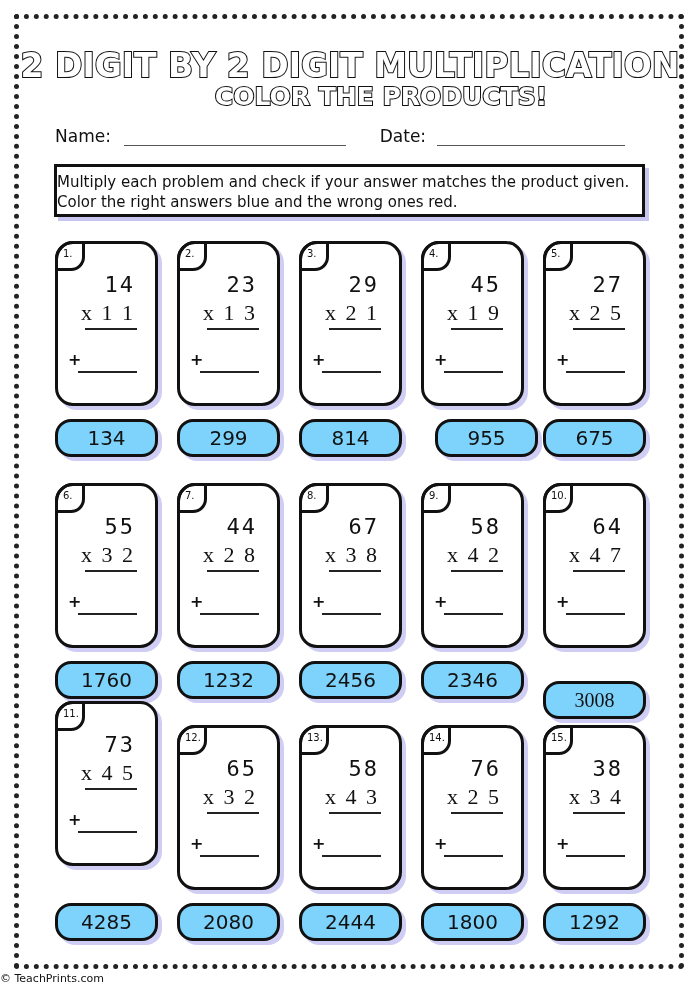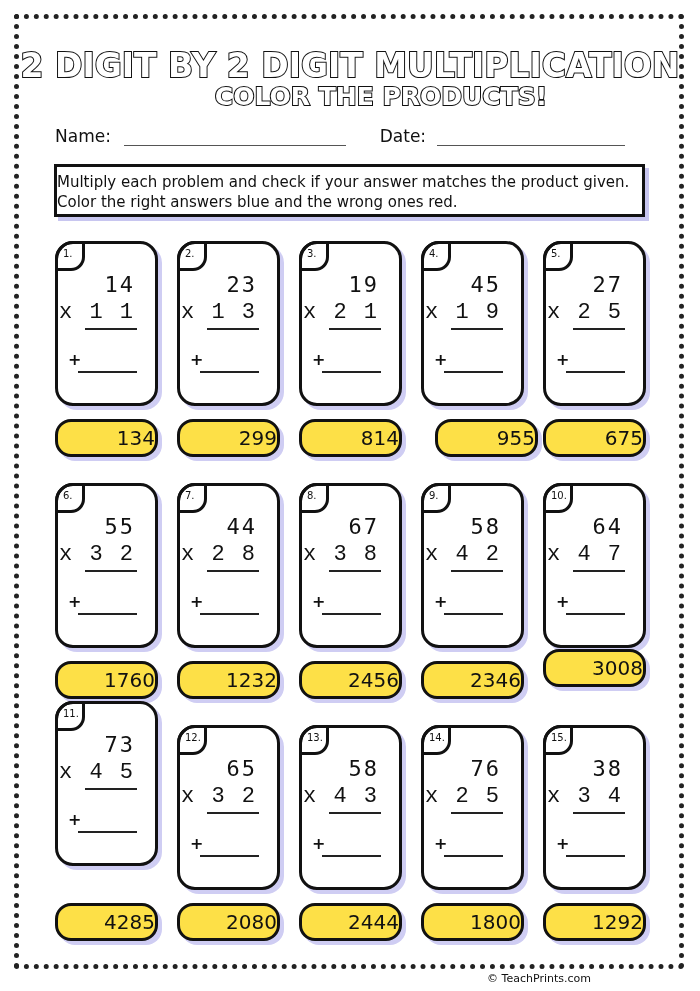--- a/index.html
+++ b/index.html
@@ -10,27 +10,27 @@
   .t1{top:46px;font-size:33px;}
   .t2{top:82px;font-size:25px;padding-left:31px;}
   .namerow{position:absolute;top:126px;left:55px;font-size:17px;}
   .line{display:inline-block;border-bottom:1.5px solid #555;vertical-align:bottom;}
   .instr{position:absolute;left:54px;top:164px;width:591px;height:53px;border:3px solid #111;box-sizing:border-box;background:#fff;
     box-shadow:4px 4px 0 #c8c6f0;font-size:15px;line-height:20px;padding-top:5px;}
   .grid{position:absolute;left:55px;top:241px;}
   .card{position:absolute;width:103px;height:165px;border:3px solid #111;border-radius:18px;box-sizing:border-box;background:#fff;box-shadow:4px 4px 0 #cfcdf3;}
   .num{position:absolute;left:-3px;top:-3px;width:30px;height:30px;border:3px solid #111;border-top-left-radius:18px;border-bottom-right-radius:14px;box-sizing:border-box;font-size:10px;padding:4px 0 0 5px;}
   .n1{position:absolute;right:20px;top:28px;font-family:"DejaVu Sans Mono",monospace;font-size:22px;letter-spacing:2px;}
-  .n2{position:absolute;right:20px;top:56px;font-family:Liberation Mono, monospace;font-size:22px;letter-spacing:2px;}
+  .n2{position:absolute;right:20px;top:56px;font-family:Liberation Serif, serif;font-size:22px;letter-spacing:2px;}
   .uline{position:absolute;right:18px;top:84px;width:52px;border-bottom:2px solid #222;}
   .plus{position:absolute;left:10px;top:106px;font-size:16px;font-weight:bold;}
   .ans{position:absolute;left:20px;right:18px;top:127px;border-bottom:2px solid #222;}
-  .pill{position:absolute;width:103px;height:38px;border:3px solid #111;border-radius:16px;box-sizing:border-box;background:#fde047;box-shadow:4px 4px 0 #cfcdf3;
-    text-align:right;font-size:20px;line-height:32px;}
-  .footer{position:absolute;top:972px;width:591px;text-align:right;font-size:11px;}
+  .pill{position:absolute;width:103px;height:38px;border:3px solid #111;border-radius:16px;box-sizing:border-box;background:#7dd3fc;box-shadow:4px 4px 0 #cfcdf3;
+    text-align:center;font-size:20px;line-height:32px;}
+  .footer{position:absolute;top:972px;width:591px;text-align:left;font-size:11px;}
 </style>
 </head>
 <body>
 
 <div class="border"></div>
 
 <div class="title t1">2 DIGIT BY 2 DIGIT MULTIPLICATION</div>
 <div class="title t2">COLOR THE PRODUCTS!</div>
 
 <div class="namerow">
@@ -56,21 +56,21 @@
       <div class="num">2.</div>
       <div class="n1">23</div>
       <div class="n2">x 1 3</div>
       <div class="uline"></div>
       <div class="plus">+</div>
       <div class="ans"></div>
     </div>
     <div class="pill" style="left: 122px; top: 178px;">299</div>
     <div class="card" style="left: 244px; top: 0px;">
       <div class="num">3.</div>
-      <div class="n1">19</div>
+      <div class="n1">29</div>
       <div class="n2">x 2 1</div>
       <div class="uline"></div>
       <div class="plus">+</div>
       <div class="ans"></div>
     </div>
     <div class="pill" style="left: 244px; top: 178px;">814</div>
     <div class="card" style="left: 366px; top: 0px;">
       <div class="num">4.</div>
       <div class="n1">45</div>
       <div class="n2">x 1 9</div>
@@ -125,21 +125,21 @@
     </div>
     <div class="pill" style="left: 366px; top: 420px;">2346</div>
     <div class="card" style="left: 488px; top: 242px;">
       <div class="num">10.</div>
       <div class="n1">64</div>
       <div class="n2">x 4 7</div>
       <div class="uline"></div>
       <div class="plus">+</div>
       <div class="ans"></div>
     </div>
-    <div class="pill" style="left: 488px; top: 408px;">3008</div>
+    <div class="pill" style="left: 488px; top: 440px; font-family: Liberation Serif, serif;">3008</div>
     <div class="card" style="left: 0px; top: 460px;">
       <div class="num">11.</div>
       <div class="n1">73</div>
       <div class="n2">x 4 5</div>
       <div class="uline"></div>
       <div class="plus">+</div>
       <div class="ans"></div>
     </div>
     <div class="pill" style="left: 0px; top: 662px;">4285</div>
     <div class="card" style="left: 122px; top: 484px;">

